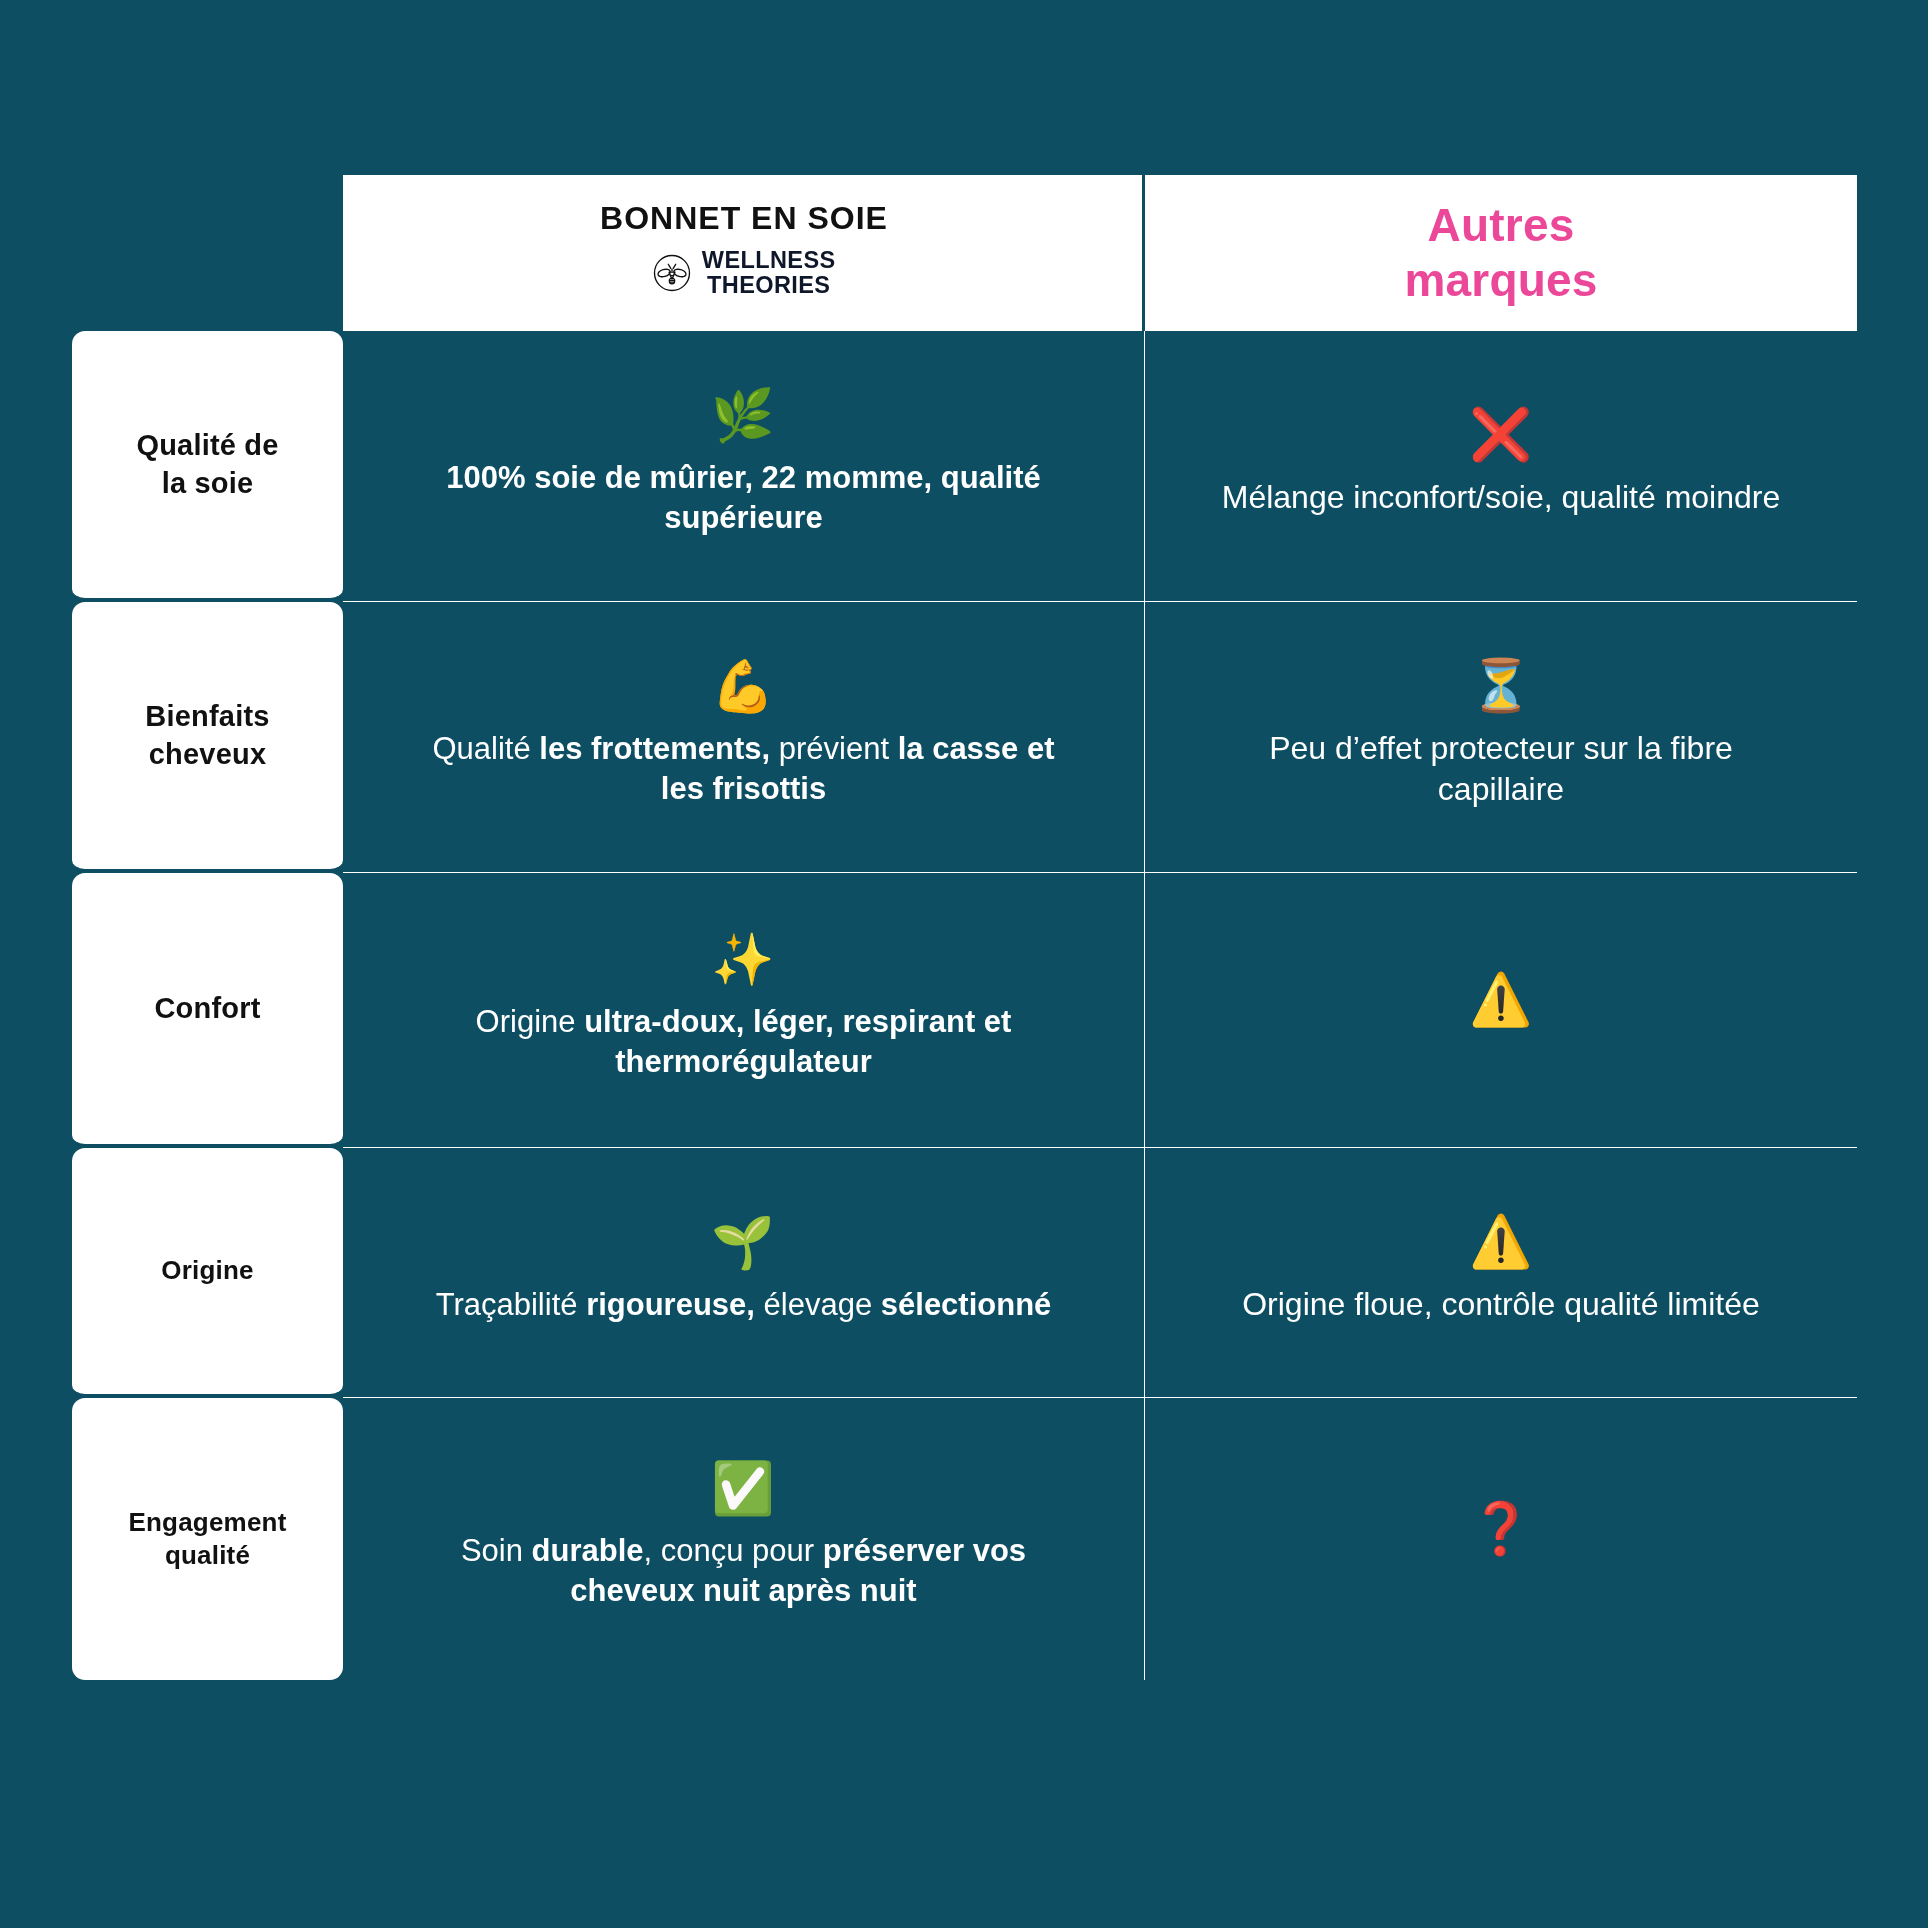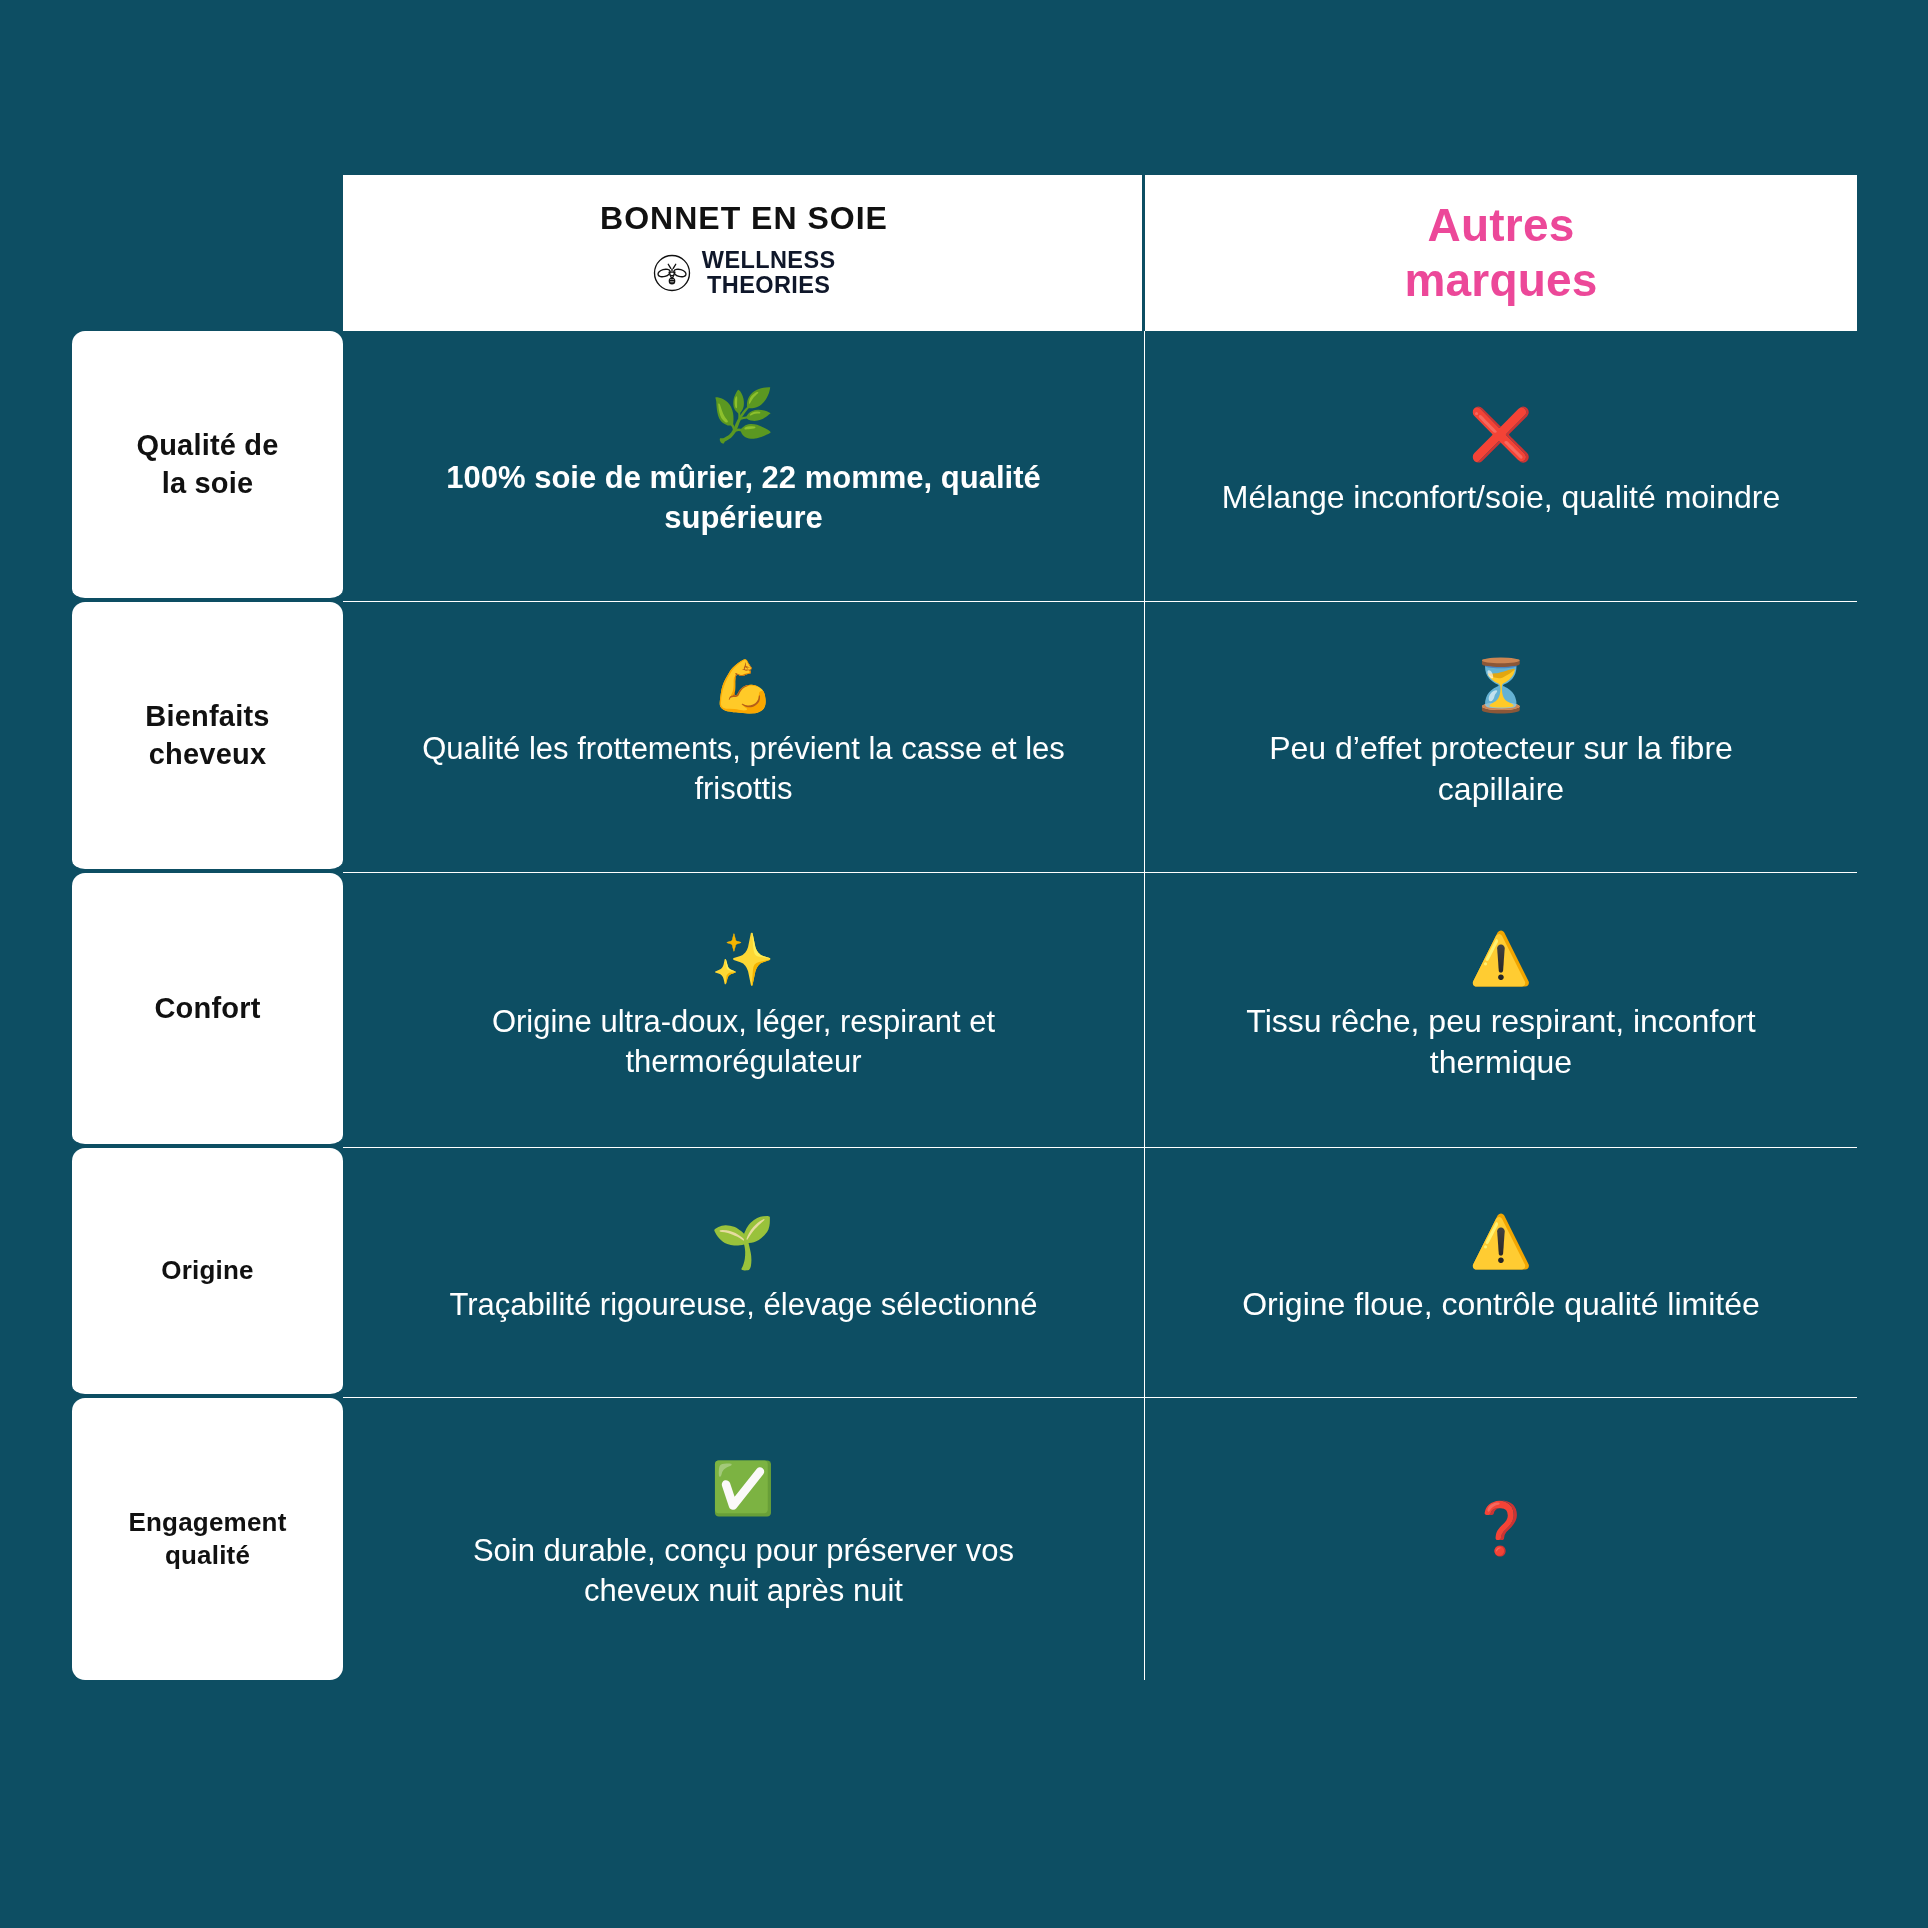--- a/index.html
+++ b/index.html
@@ -135,21 +135,21 @@
   }
 
   .cell-text {
     font-size: 31px;
     line-height: 1.3;
     font-weight: 400;
     color: #ffffff;
     max-width: 659px;
   }
   .cell-text.strong { font-weight: 700; }
-  .cell-text b { font-weight: 400; }
+  .cell-text b { font-weight: 700; }
   .cell.mid .cell-text { font-size: 31px; }
   .cell.side .cell-text { font-size: 32px; max-width: 584px; }
 </style>
 </head>
 <body>
 
 <div class="stage">
   <div class="table">
 
     <div class="hdr-spacer"></div>
@@ -219,21 +219,20 @@
       <div class="lbl-text">
         <span>Confort</span>
       </div>
     </div>
     <div class="cell mid">
       <div class="cell-icon">✨</div>
       <div class="cell-text"><span>Origine </span><b>ultra-doux, léger, respirant et thermorégulateur</b></div>
     </div>
     <div class="cell side right-edge">
       <div class="cell-icon">⚠️</div>
-      <div class="cell-text">Tissu rêche, peu respirant, inconfort thermique</div>
     </div>
 
     <div class="lbl-cell">
       <div class="lbl-text sm">
         <span>Origine</span>
       </div>
     </div>
     <div class="cell mid">
       <div class="cell-icon">🌱</div>
       <div class="cell-text"><span>Traçabilité </span><b>rigoureuse,</b><span> élevage </span><b>sélectionné</b></div>

